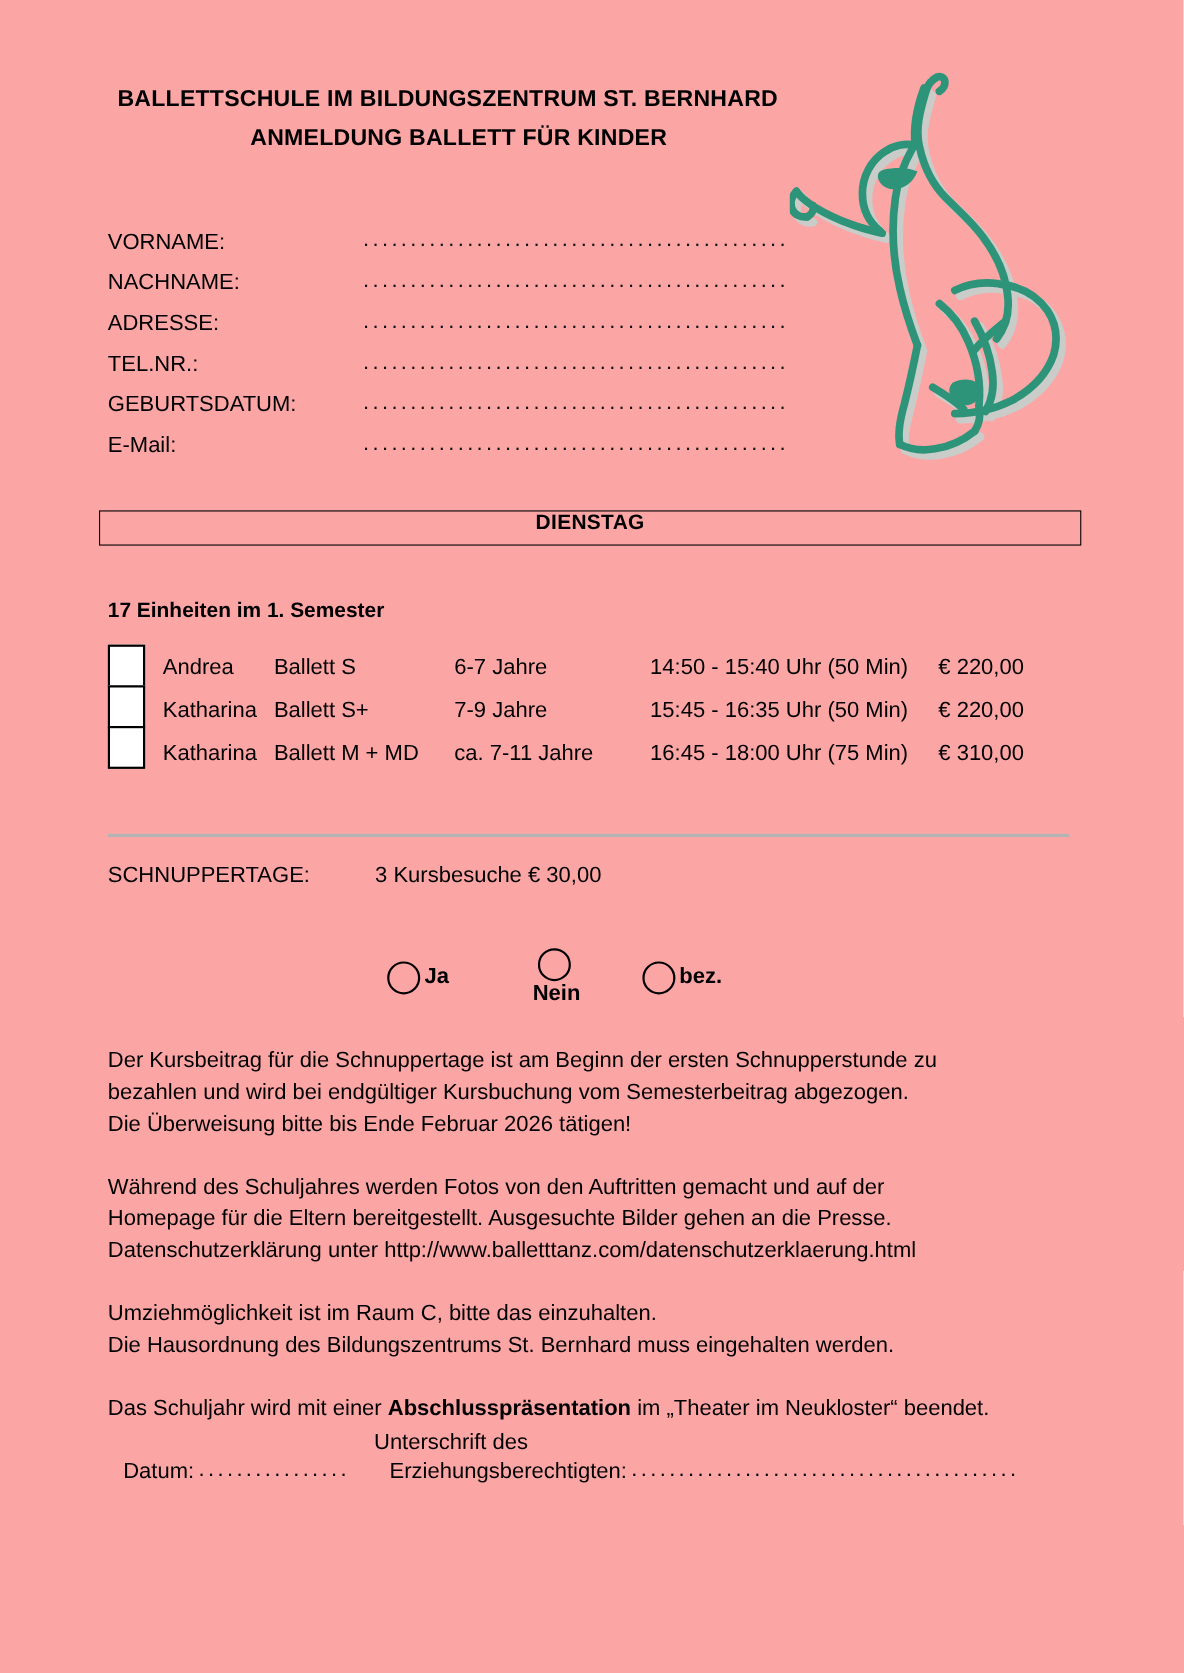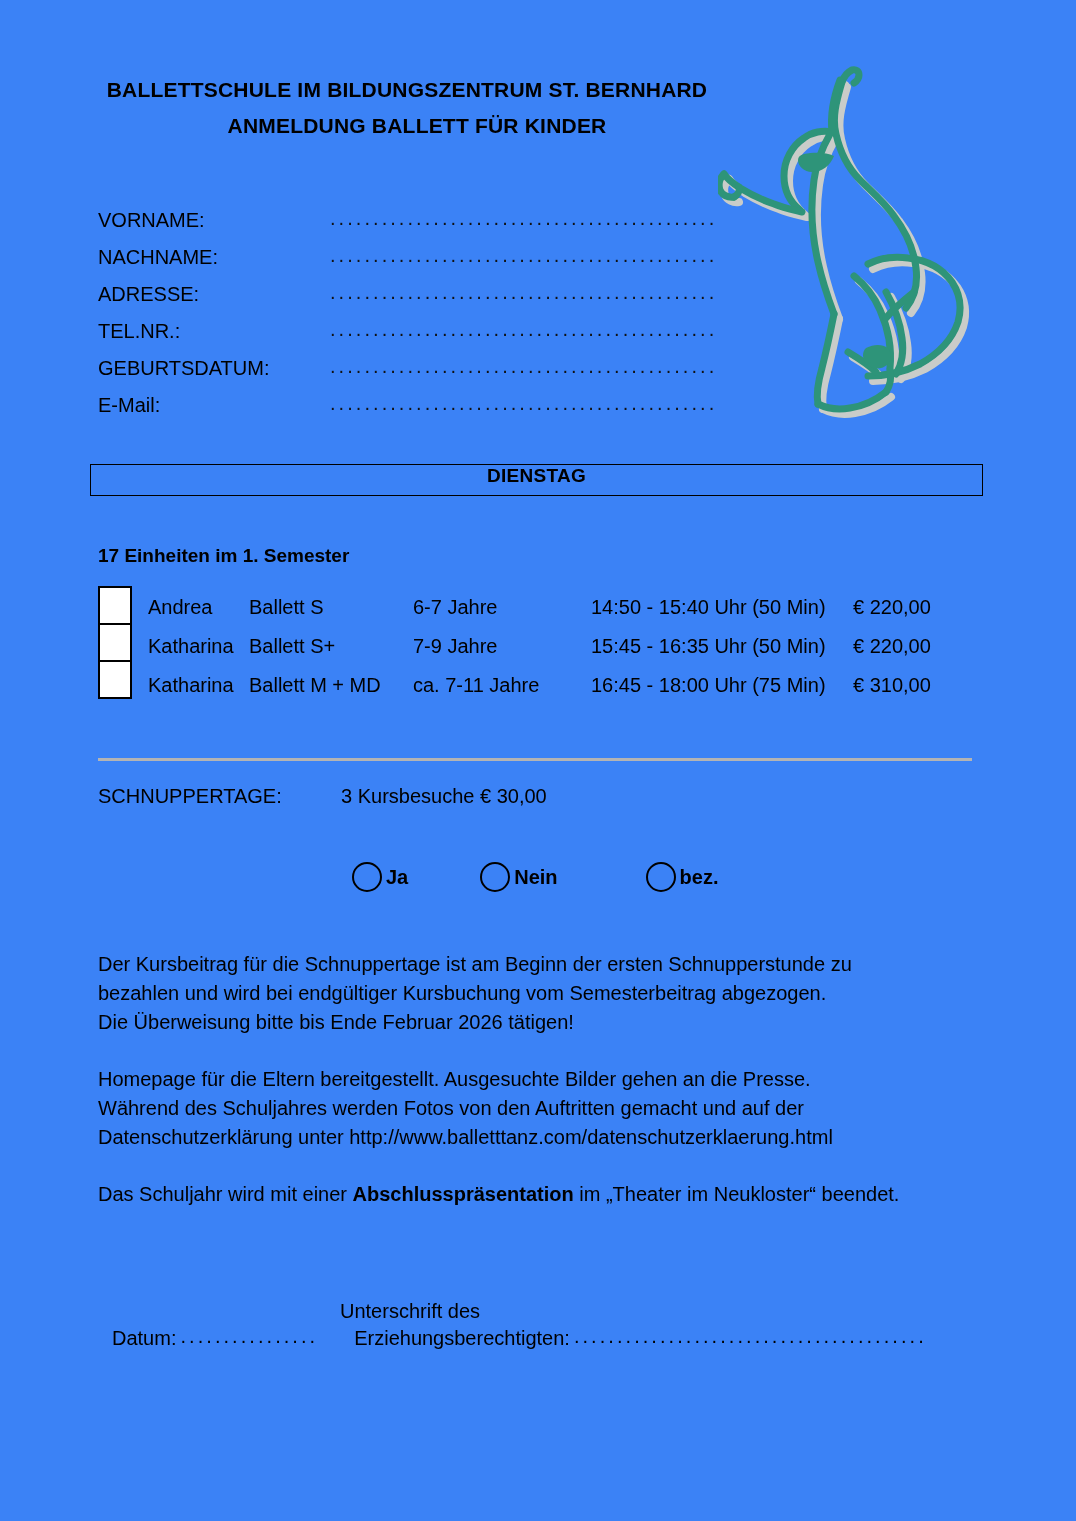--- a/index.html
+++ b/index.html
@@ -10,21 +10,21 @@
   }
   body {
     font-family: "Liberation Sans", sans-serif;
     color: #000000;
   }
   .page {
     position: relative;
     width: 1076px;
     height: 1521px;
     margin: 0 auto;
-    background: #3b82f6;
+    background: #fca5a5;
     overflow: hidden;
   }
 
   
   .header {
     position: absolute;
     left: 0;
     top: 72px;
     width: 810px;
     text-align: center;
@@ -185,21 +185,21 @@
     box-sizing: border-box;
     flex: none;
   }
   .choice .clabel {
     font-size: 20px;
     font-weight: bold;
     margin-left: 4px;
     white-space: nowrap;
   }
   .choice.ja   { margin-right: 72px; }
-  .choice.nein { margin-right: 88px; }
+  .choice.nein { margin-right: 56px; flex-direction: column; }
 
   
   .paragraphs {
     position: absolute;
     left: 98px;
     top: 950px;
     width: 890px;
   }
   .para {
     font-size: 20px;
@@ -382,23 +382,27 @@
     </div>
   </div>
 
   <div class="paragraphs">
     <div class="para">
       <div>Der Kursbeitrag für die Schnuppertage ist am Beginn der ersten Schnupperstunde zu</div>
       <div>bezahlen und wird bei endgültiger Kursbuchung vom Semesterbeitrag abgezogen.</div>
       <div>Die Überweisung bitte bis Ende Februar 2026 tätigen!</div>
     </div>
     <div class="para">
+      <div>Während des Schuljahres werden Fotos von den Auftritten gemacht und auf der</div>
       <div>Homepage für die Eltern bereitgestellt. Ausgesuchte Bilder gehen an die Presse.</div>
-      <div>Während des Schuljahres werden Fotos von den Auftritten gemacht und auf der</div>
       <div>Datenschutzerklärung unter http://www.balletttanz.com/datenschutzerklaerung.html</div>
+    </div>
+    <div class="para">
+      <div>Umziehmöglichkeit ist im Raum C, bitte das einzuhalten.</div>
+      <div>Die Hausordnung des Bildungszentrums St. Bernhard muss eingehalten werden.</div>
     </div>
     <div class="para">
       <span>Das Schuljahr wird mit einer </span><b>Abschlusspräsentation</b><span> im „Theater im Neukloster“ beendet.</span>
     </div>
   </div>
 
   <div class="signature">
     <div class="sig-top">Unterschrift des</div>
     <div class="sig-bottom">
       <span class="sig-datum">Datum:</span>

